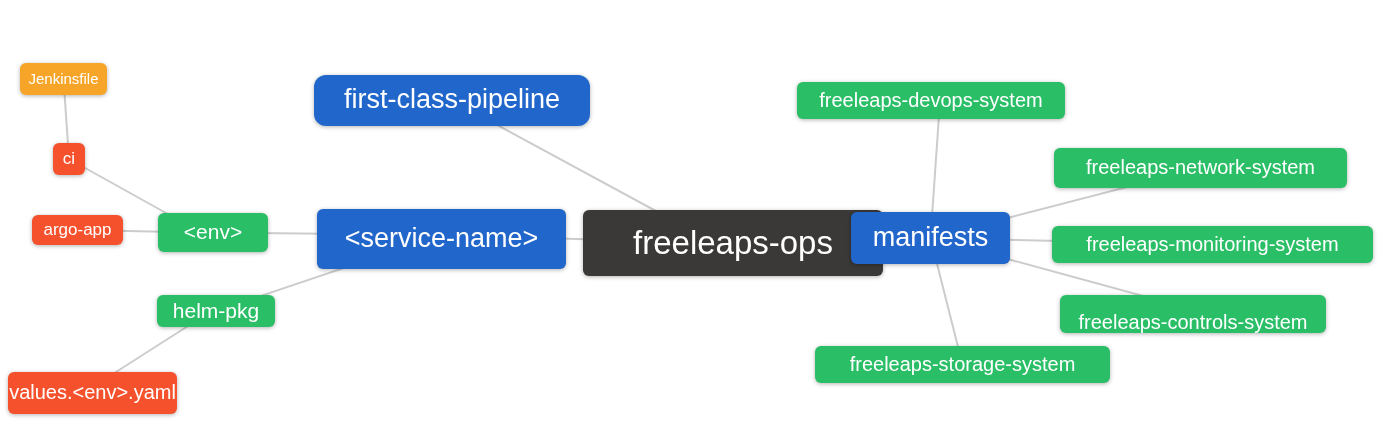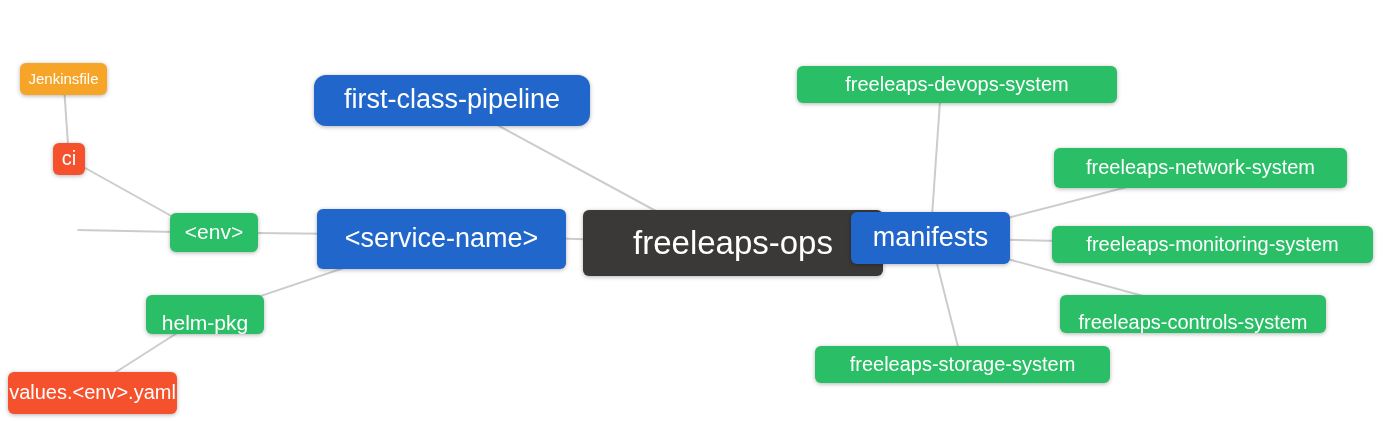--- a/index.html
+++ b/index.html
@@ -58,45 +58,48 @@
       <line x1="715" y1="205" x2="930.5" y2="200" stroke="#cccccc" stroke-width="2"></line>
       <line x1="930.5" y1="200" x2="941" y2="48.5" stroke="#cccccc" stroke-width="2"></line>
       <line x1="930.5" y1="200" x2="1200.5" y2="130" stroke="#cccccc" stroke-width="2"></line>
       <line x1="930.5" y1="200" x2="1212.5" y2="206.5" stroke="#cccccc" stroke-width="2"></line>
       <line x1="930.5" y1="200" x2="1209" y2="276" stroke="#cccccc" stroke-width="2"></line>
       <line x1="930.5" y1="200" x2="962.5" y2="326.5" stroke="#cccccc" stroke-width="2"></line>
     </svg>
 <div class="node" style="left: 20px; top: 25px; width: 87px; height: 32px; font-size: 15px; background: rgb(247, 165, 40); color: rgb(255, 255, 255);">
       <span class="label">Jenkinsfile</span>
     </div>
-    <div class="node" style="left: 53px; top: 105px; width: 32px; height: 32px; font-size: 20px; background: rgb(245, 81, 44); color: rgb(255, 255, 255);">
+    <div class="node" style="left: 53px; top: 105px; width: 32px; height: 32px; font-size: 17px; background: rgb(245, 81, 44); color: rgb(255, 255, 255);">
       <span class="label">ci</span>
     </div>
-    <div class="node" style="left: 170px; top: 175px; width: 88px; height: 39px; font-size: 21px; background: rgb(42, 191, 103); color: rgb(255, 255, 255);">
+    <div class="node" style="left: 32px; top: 177px; width: 91px; height: 30px; font-size: 17px; background: rgb(245, 81, 44); color: rgb(255, 255, 255);">
+      <span class="label">argo-app</span>
+    </div>
+    <div class="node" style="left: 158px; top: 175px; width: 110px; height: 39px; font-size: 21px; background: rgb(42, 191, 103); color: rgb(255, 255, 255);">
       <span class="label">&lt;env&gt;</span>
     </div>
-    <div class="node" style="left: 146px; top: 257px; width: 118px; height: 39px; font-size: 21px; background: rgb(42, 191, 103); color: rgb(255, 255, 255); align-items: flex-end;">
+    <div class="node" style="left: 157px; top: 257px; width: 118px; height: 32px; font-size: 21px; background: rgb(42, 191, 103); color: rgb(255, 255, 255);">
       <span class="label">helm-pkg</span>
     </div>
     <div class="node" style="left: 8px; top: 334px; width: 169px; height: 42px; font-size: 20px; background: rgb(245, 81, 44); color: rgb(255, 255, 255);">
       <span class="label">values.&lt;env&gt;.yaml</span>
     </div>
     <div class="node" style="left: 314px; top: 37px; width: 276px; height: 51px; font-size: 27px; background: rgb(33, 102, 203); color: rgb(255, 255, 255); border-radius: 12px;">
       <span class="label">first-class-pipeline</span>
     </div>
     <div class="node" style="left: 317px; top: 171px; width: 249px; height: 60px; font-size: 27px; background: rgb(33, 102, 203); color: rgb(255, 255, 255);">
       <span class="label">&lt;service-name&gt;</span>
     </div>
     <div class="node" style="left: 583px; top: 172px; width: 300px; height: 66px; font-size: 33px; background: rgb(59, 57, 55); color: rgb(255, 255, 255);">
       <span class="label">freeleaps-ops</span>
     </div>
     <div class="node" style="left: 851px; top: 174px; width: 159px; height: 52px; font-size: 27px; background: rgb(33, 102, 203); color: rgb(255, 255, 255); align-items: center;">
       <span class="label">manifests</span>
     </div>
-    <div class="node" style="left: 797px; top: 28px; width: 320px; height: 37px; font-size: 20px; background: rgb(42, 191, 103); color: rgb(255, 255, 255);">
+    <div class="node" style="left: 797px; top: 44px; width: 268px; height: 37px; font-size: 20px; background: rgb(42, 191, 103); color: rgb(255, 255, 255);">
       <span class="label">freeleaps-devops-system</span>
     </div>
     <div class="node" style="left: 1054px; top: 110px; width: 293px; height: 40px; font-size: 20px; background: rgb(42, 191, 103); color: rgb(255, 255, 255);">
       <span class="label">freeleaps-network-system</span>
     </div>
     <div class="node" style="left: 1052px; top: 188px; width: 321px; height: 37px; font-size: 20px; background: rgb(42, 191, 103); color: rgb(255, 255, 255);">
       <span class="label">freeleaps-monitoring-system</span>
     </div>
     <div class="node" style="left: 1060px; top: 257px; width: 266px; height: 38px; font-size: 20px; background: rgb(42, 191, 103); color: rgb(255, 255, 255); align-items: flex-end;">
       <span class="label">freeleaps-controls-system</span>

